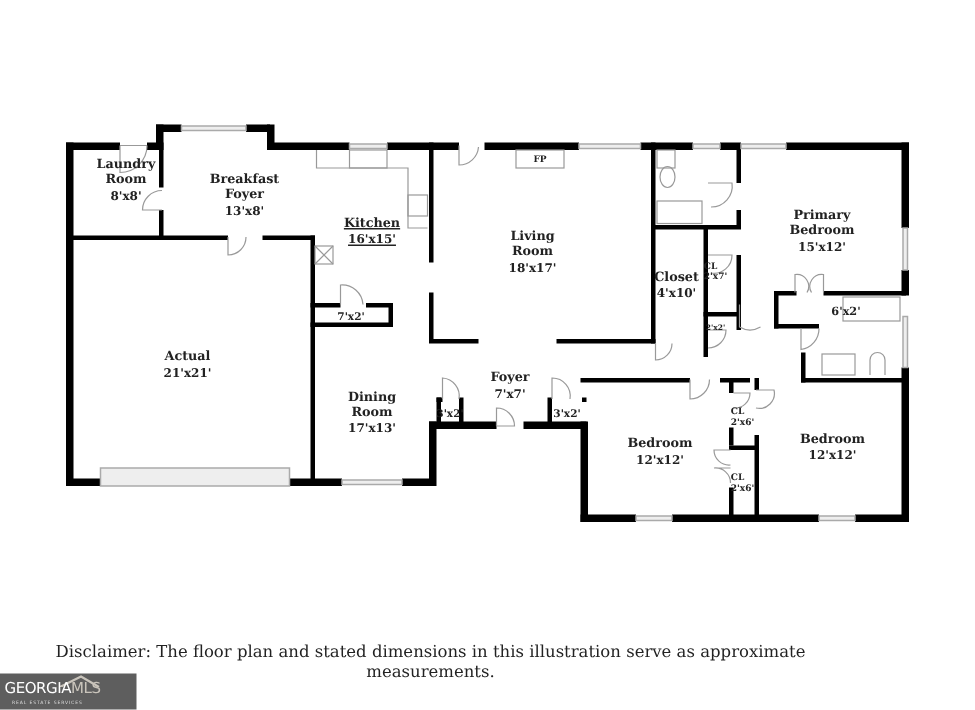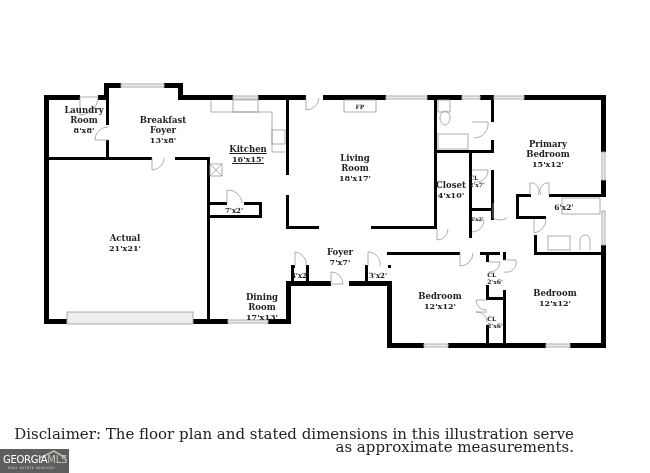--- a/index.html
+++ b/index.html
@@ -4,22 +4,22 @@
 <style>
   html, body { margin: 0; padding: 0; background: #ffffff; }
   body { width: 650px; height: 473px; position: relative; overflow: hidden; font-family: "DejaVu Serif", serif; }
   .plan { position: absolute; left: 0; top: 0; width: 650px; height: 473px; }
   .room-label { position: absolute; text-align: center; font-family: "DejaVu Serif", serif; font-weight: bold; color: #222; line-height: 10px; transform: translateX(-50%); white-space: nowrap; }
   .room-label .nm { font-size: 8.5px; display: block; }
   .room-label .dim { font-size: 8px; display: block; font-weight: bold; }
   .small-label { position: absolute; font-family: "DejaVu Serif", serif; font-weight: bold; color: #222; transform: translateX(-50%); white-space: nowrap; line-height: 7px; }
   .small-label .nm { font-size: 6px; display: block; }
   .small-label .dim { font-size: 6px; display: block; }
-  .disclaimer { position: absolute; left: 0; width: 574px; top: 428px; text-align: right; font-family: "DejaVu Serif", serif; font-size: 15px; line-height: 13px; color: #222; }
-  .logo { position: absolute; left: 0; top: 449px; width: 69px; height: 24px; background: #5e5e5e; color: #fff; }
+  .disclaimer { position: absolute; left: 0; width: 574px; top: 428px; text-align: center; font-family: "DejaVu Serif", serif; font-size: 11px; line-height: 13px; color: #222; }
+  .logo { position: absolute; left: 0; top: 449px; width: 91px; height: 24px; background: #5e5e5e; color: #fff; }
   .logo .main { position: absolute; left: 3px; top: 5px; font-family: "DejaVu Sans", sans-serif; font-size: 10px; letter-spacing: -0.3px; }
   .logo .main .mls { color: #c9c4bb; }
   .logo .sub { position: absolute; left: 8px; top: 17px; font-family: "DejaVu Sans", sans-serif; font-size: 3px; letter-spacing: 0.6px; color: #ddd; }
 </style>
 </head>
 <body>
 
 <svg class="plan" width="650" height="473" viewBox="0 0 650 473">
   <g fill="#000">
 
@@ -174,21 +174,21 @@
 </div>
 <div class="room-label" style="left:548px; top:139px;">
   <span class="nm">Primary</span>
   <span class="nm">Bedroom</span>
   <span class="dim">15'x12'</span>
 </div>
 <div class="room-label" style="left:125px; top:233px;">
   <span class="nm">Actual</span>
   <span class="dim">21'x21'</span>
 </div>
-<div class="room-label" style="left:262px; top:260px;margin-top:32px;">
+<div class="room-label" style="left:248px; top:260px;">
   <span class="nm">Dining</span>
   <span class="nm">Room</span>
   <span class="dim">17'x13'</span>
 </div>
 <div class="room-label" style="left:340px; top:247px;">
   <span class="nm">Foyer</span>
   <span class="dim">7'x7'</span>
 </div>
 <div class="room-label" style="left:451px; top:180px;">
   <span class="nm">Closet</span>

